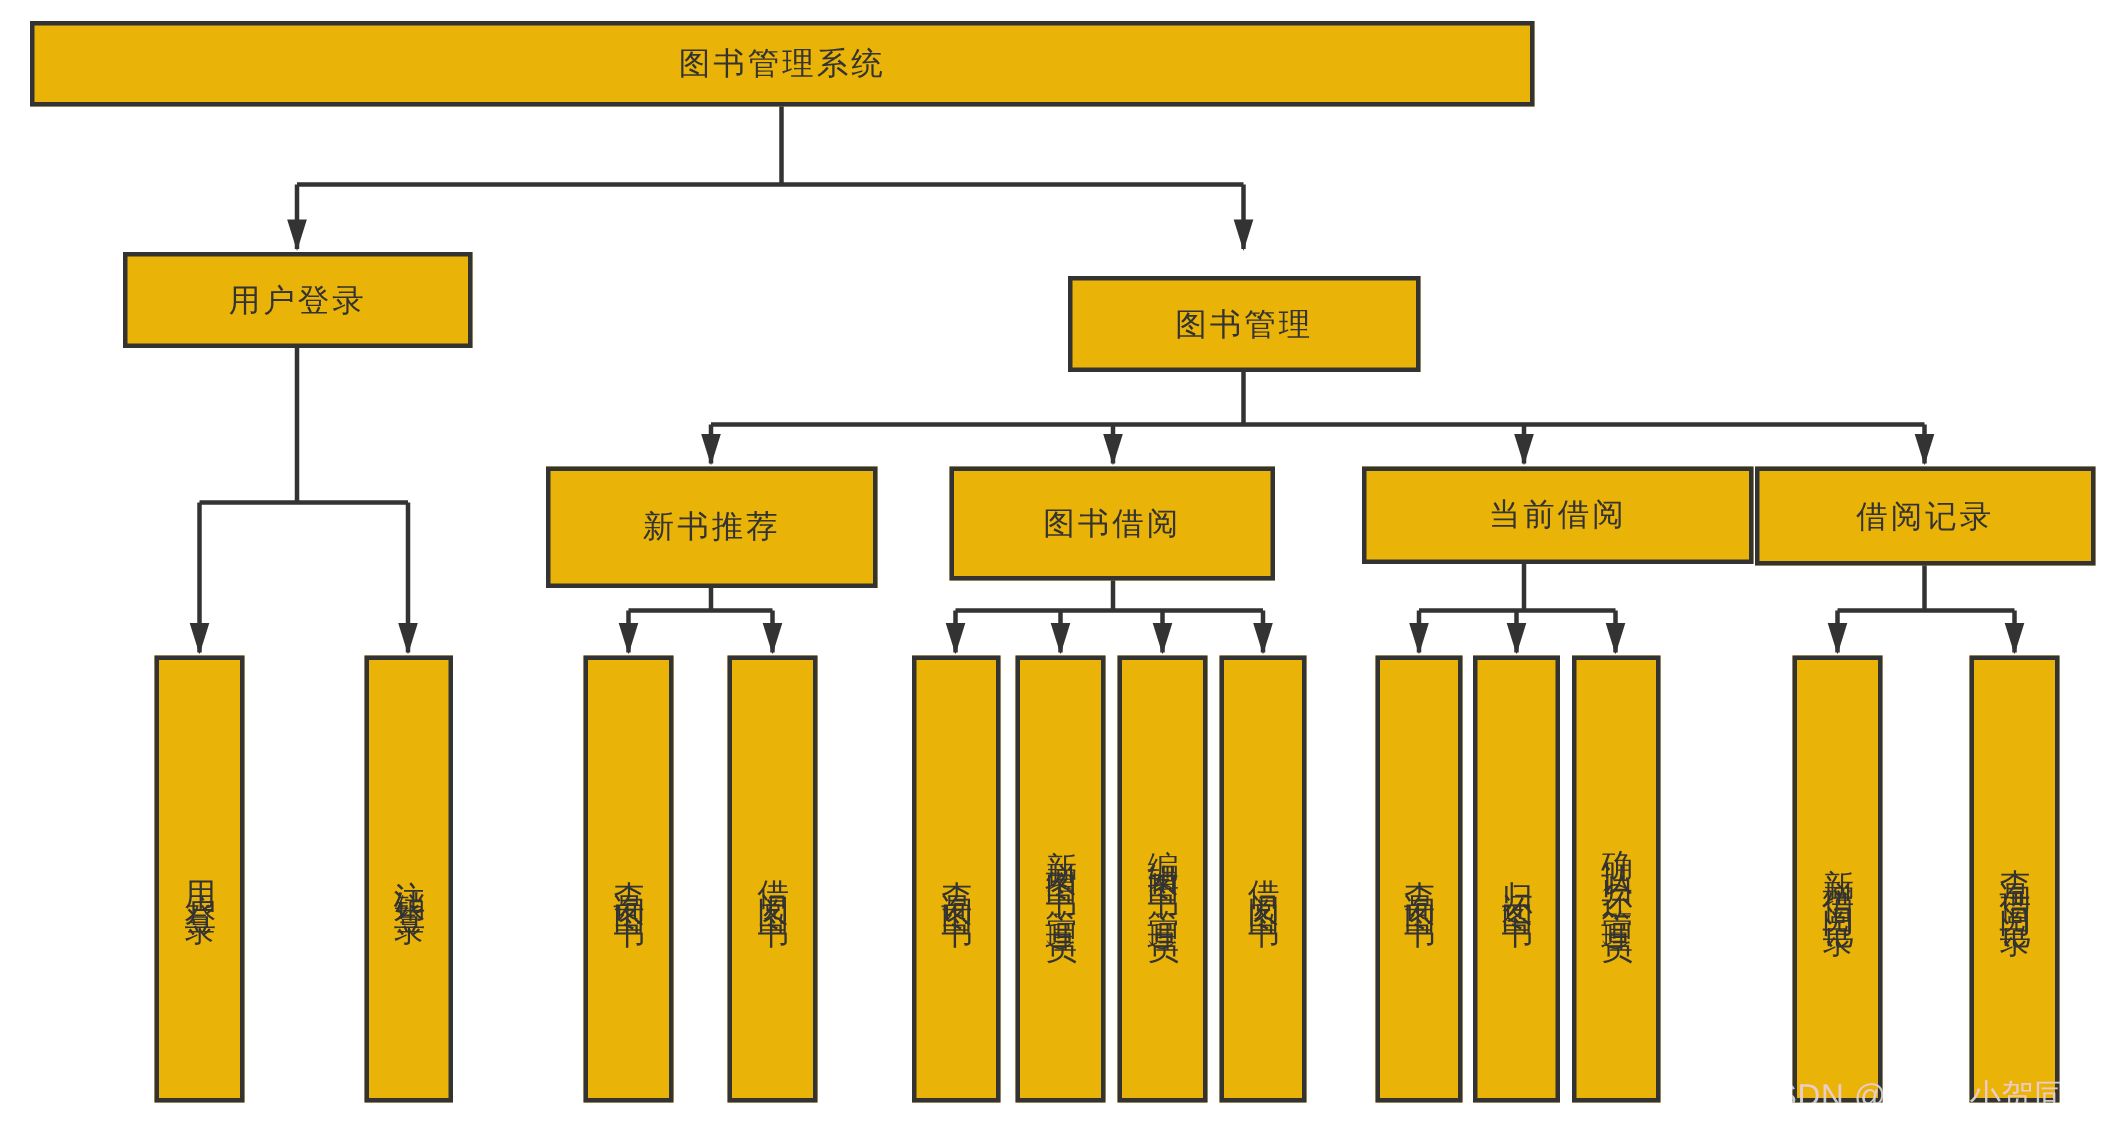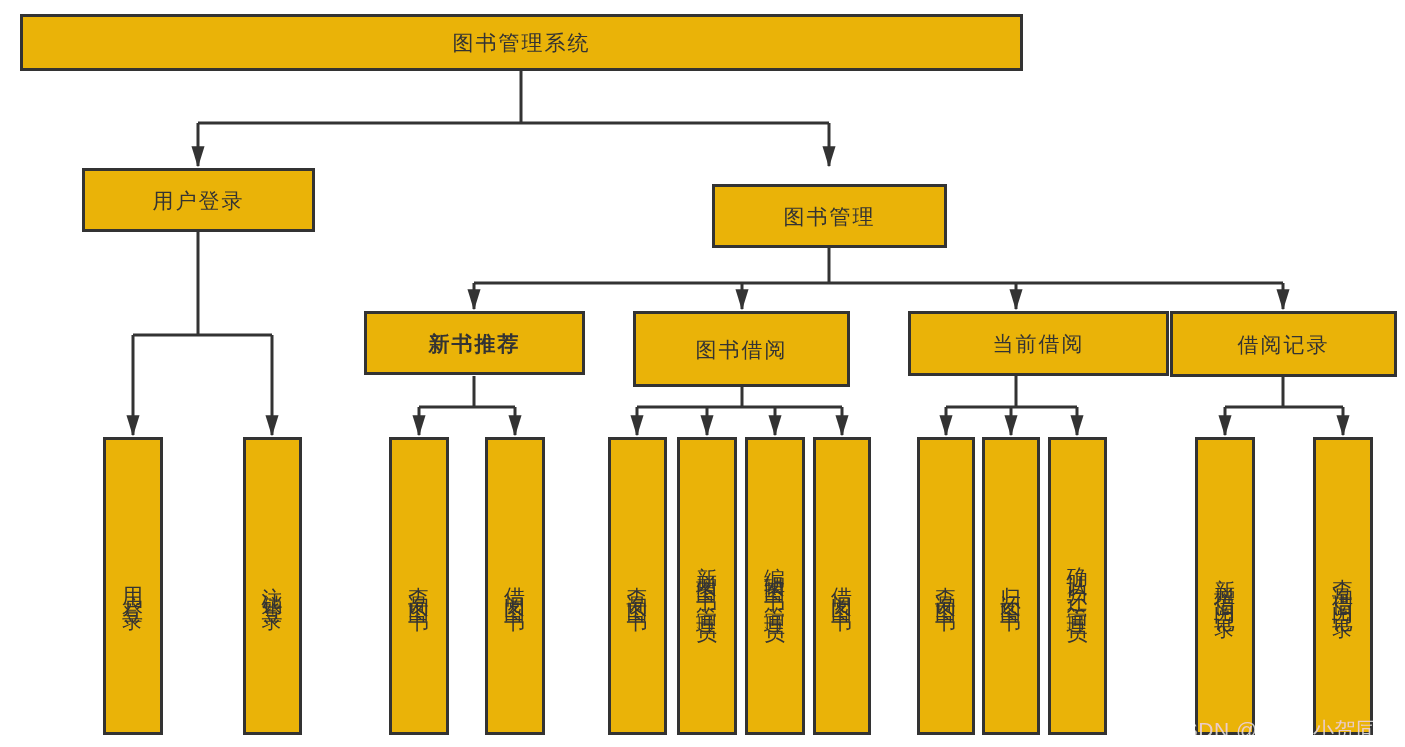--- a/index.html
+++ b/index.html
@@ -14,21 +14,21 @@
   }
   .hnode{font-size:21px;letter-spacing:2px;line-height:1;}
   .leaf{
     top:437px;height:298px;writing-mode:vertical-rl;text-orientation:mixed;
     font-size:21px;letter-spacing:8px;line-height:1;border-width:3px;
   }
   
   .n-root{left:20px;top:14px;width:1003px;height:57px;}
   .n-user-login{left:82px;top:168px;width:233px;height:64px;}
   .n-book-mgmt{left:712px;top:168px;width:235px;height:64px;margin-top:16px;}
-  .n-new-rec{left:364px;top:311px;width:221px;height:64px;font-weight:bold;}
+  .n-new-rec{left:364px;top:311px;width:221px;height:81px;}
   .n-book-borrow{left:633px;top:311px;width:217px;height:76px;}
   .n-cur-borrow{left:908px;top:311px;width:261px;height:65px;}
   .n-rec{left:1170px;top:311px;width:227px;height:66px;}
   
   .l1{left:103px;width:60px;}  .l2{left:243px;width:59px;}
   .l3{left:389px;width:60px;}  .l4{left:485px;width:60px;}
   .l5{left:608px;width:59px;}  .l6{left:677px;width:60px;}
   .l7{left:745px;width:60px;}  .l8{left:813px;width:58px;}
   .l9{left:917px;width:58px;}  .l10{left:982px;width:58px;}
   .l11{left:1048px;width:59px;}.l12{left:1195px;width:60px;}

